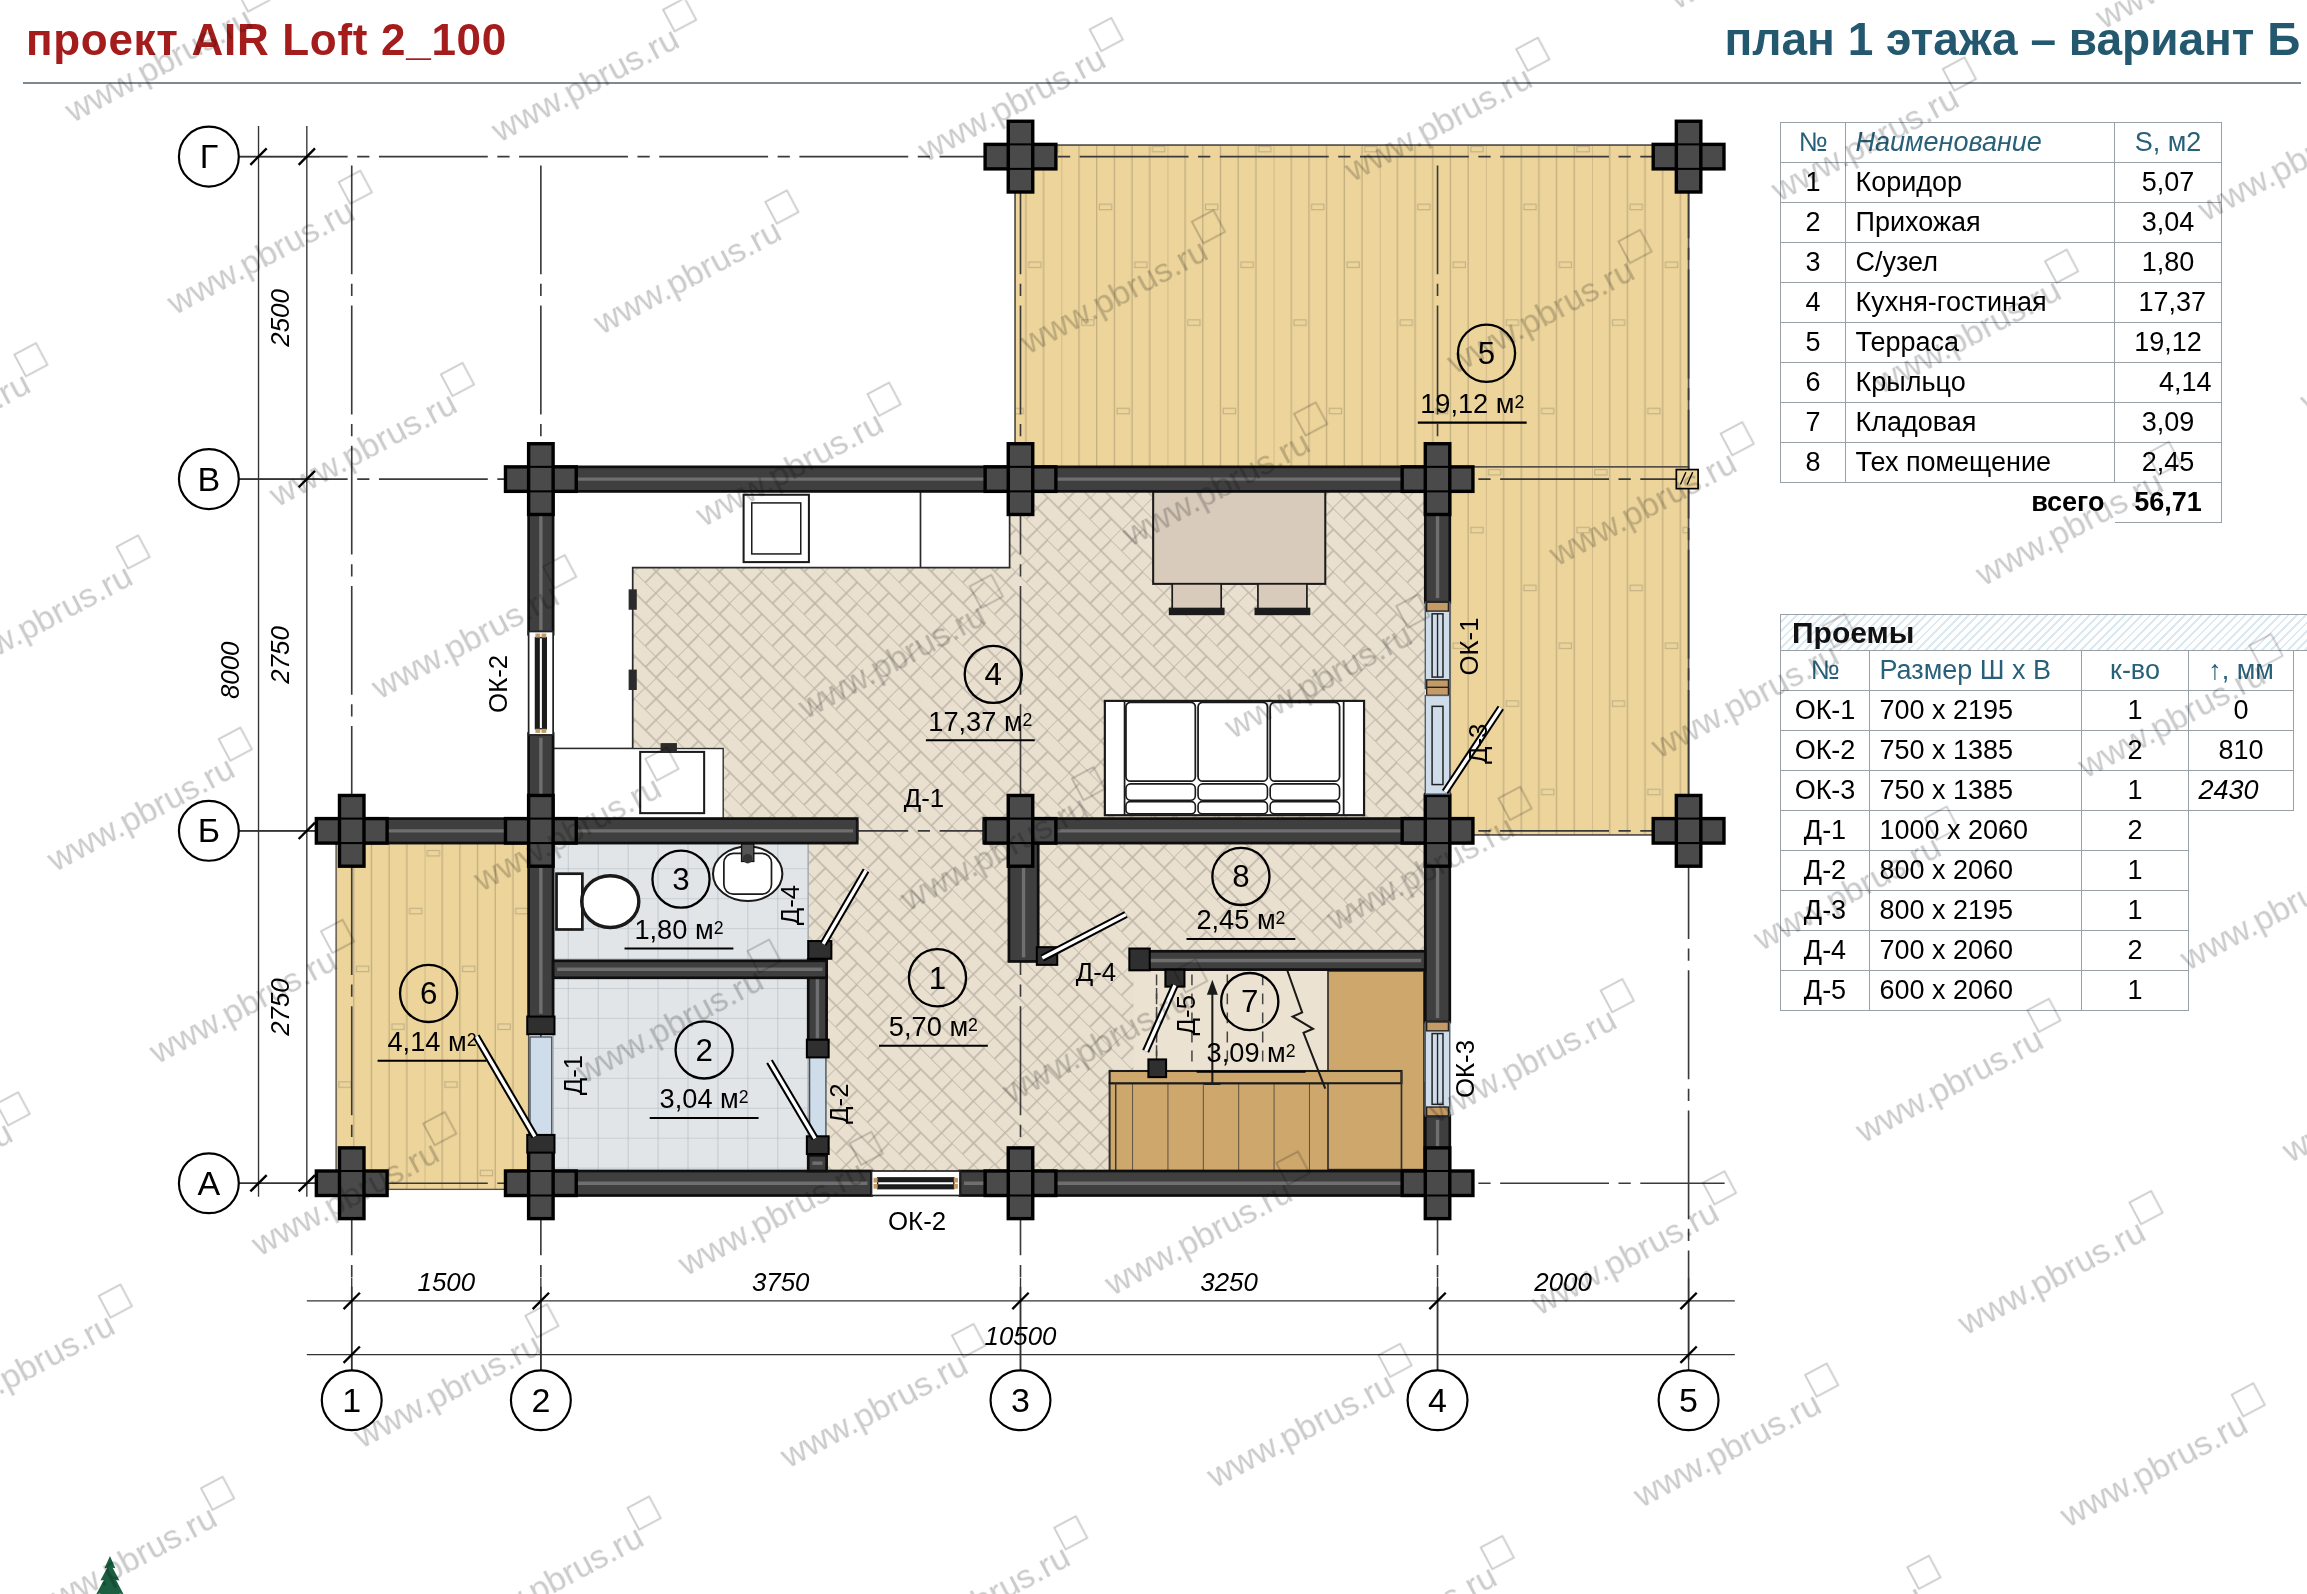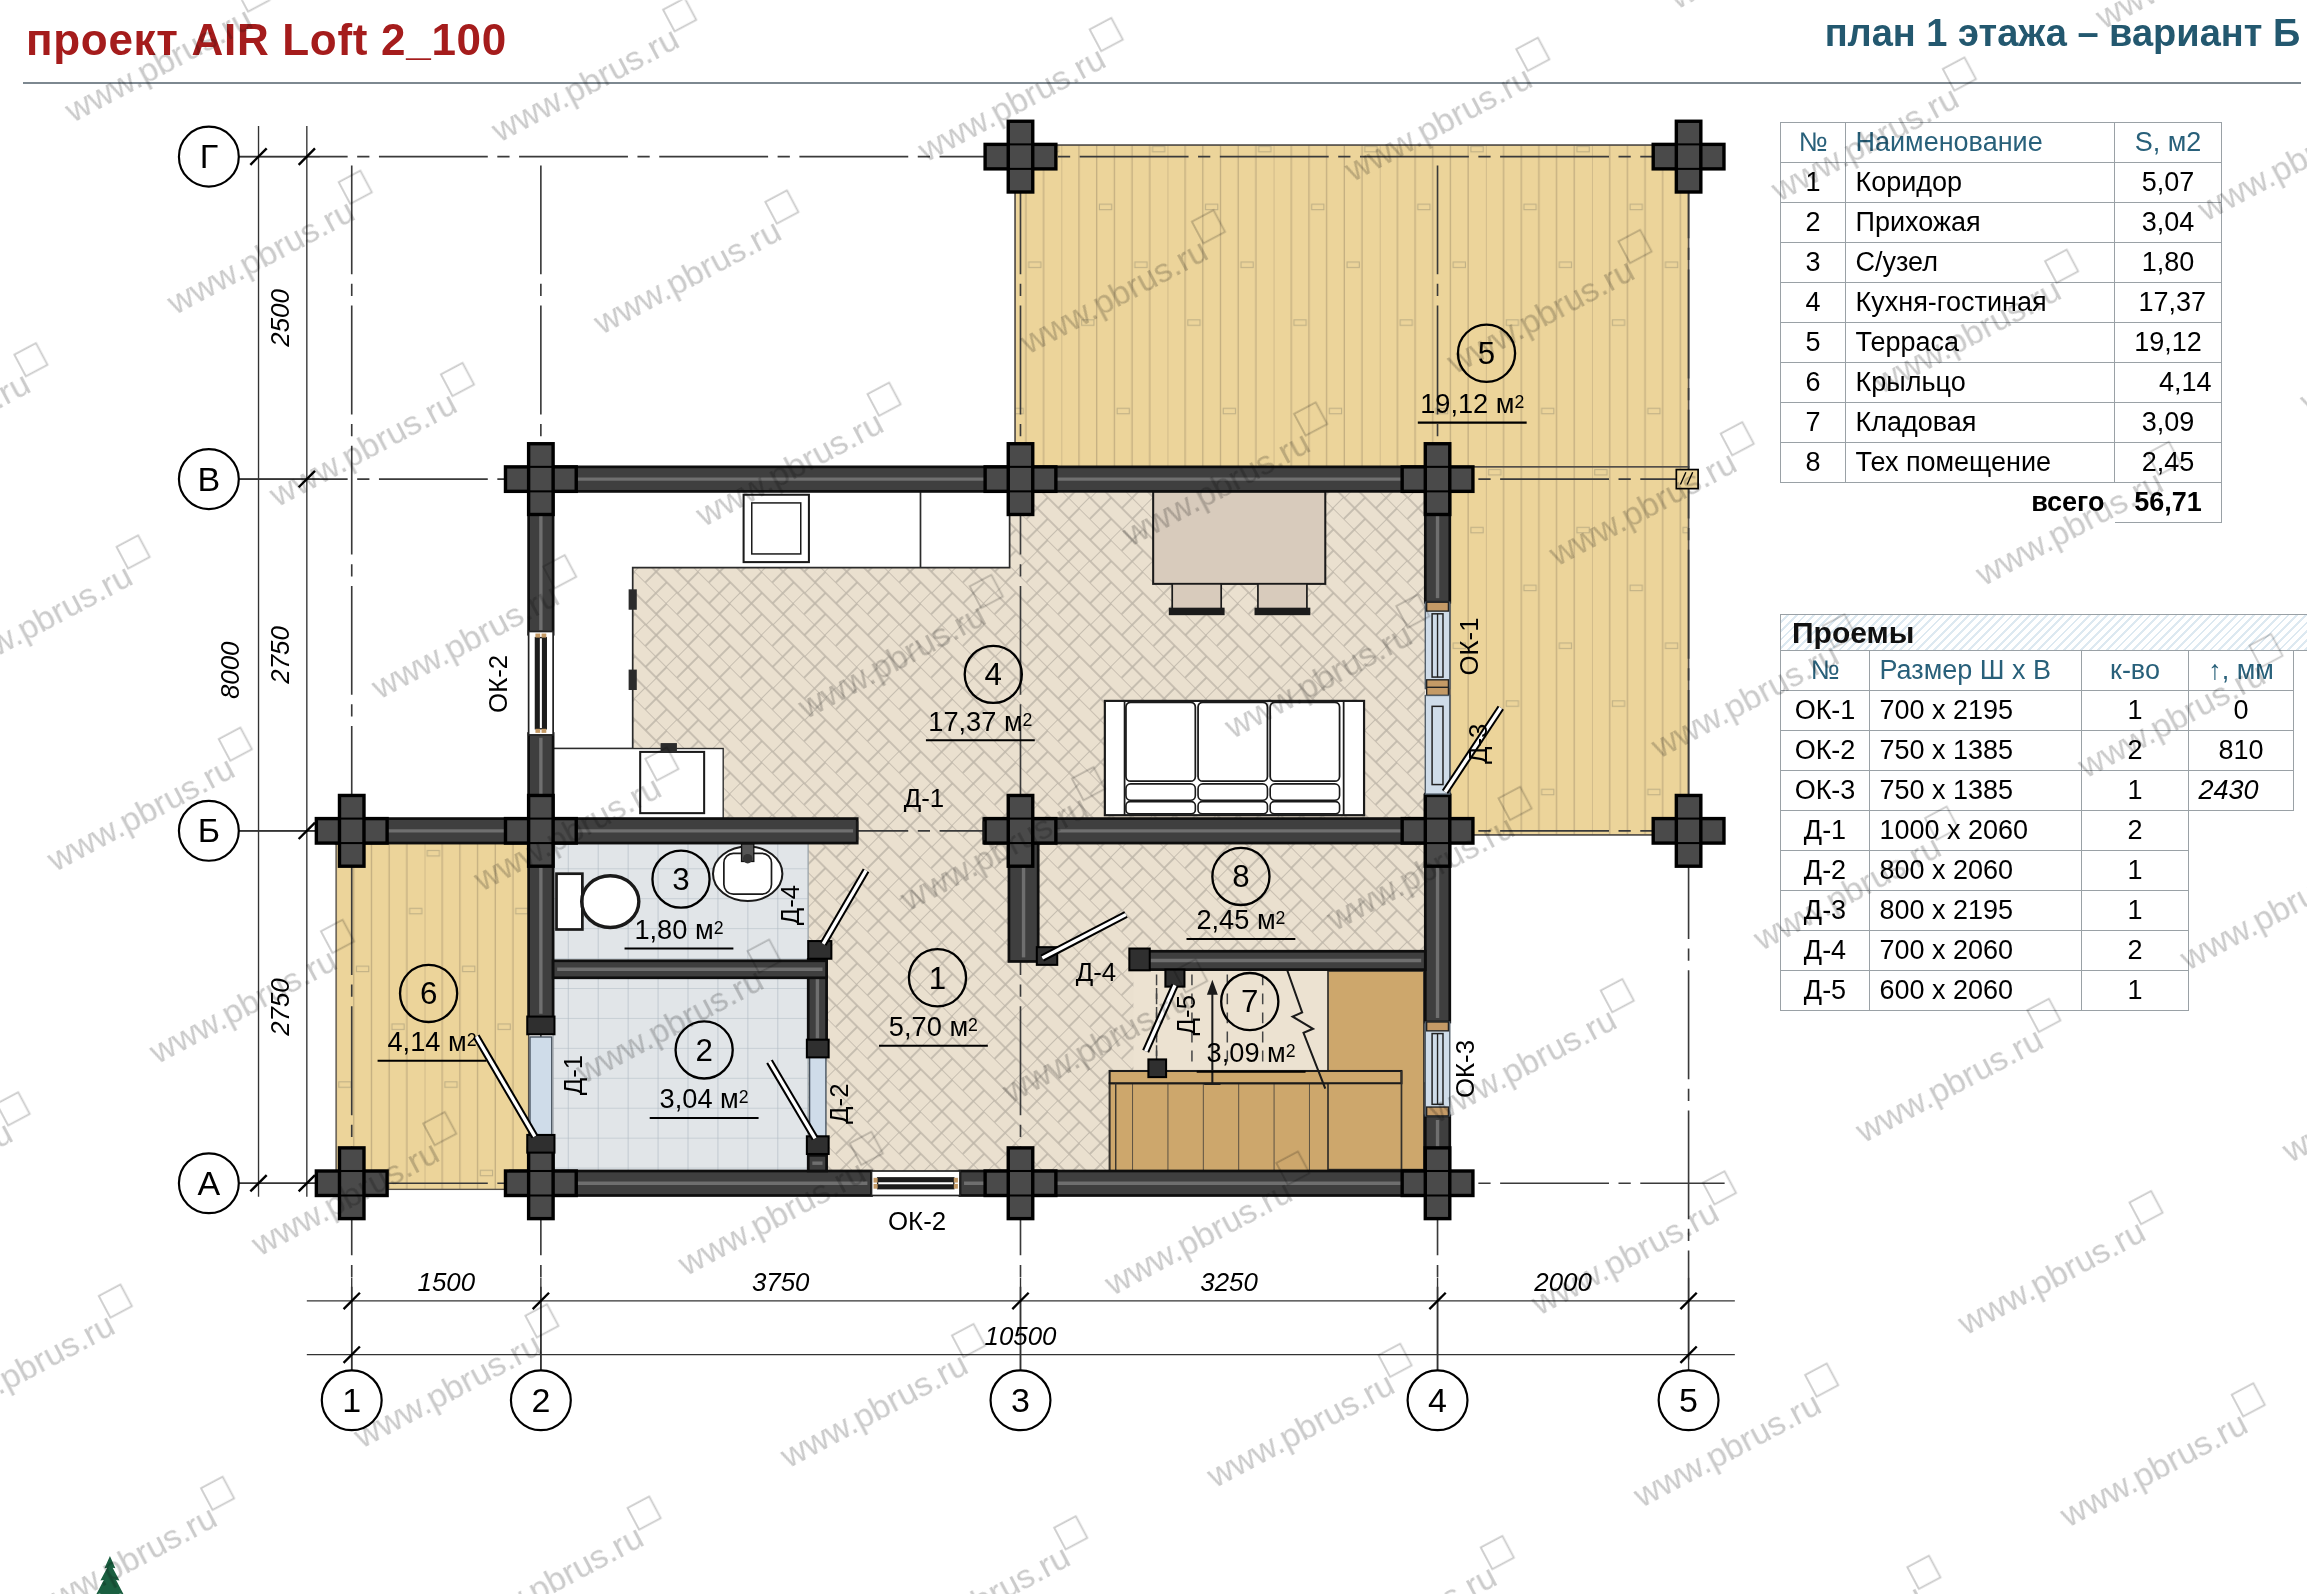--- a/index.html
+++ b/index.html
@@ -1,20 +1,20 @@
 <!DOCTYPE html>
 <html lang="ru" style="font-size:11px"><head>
 <meta charset="utf-8">
 <title>plan</title>
 <style>
 html,body{margin:0;padding:0;background:#fff;}
 body{width:2307px;height:1595px;position:relative;overflow:hidden;font-family:"Liberation Sans",sans-serif;}
 .abs{position:absolute;}
 #titleL{left:26px;top:15px;font-size:44px;font-weight:bold;color:#a51c1c;letter-spacing:0.7px;}
-#titleR{right:6.8px;top:12.2px;font-size:38px;font-weight:bold;color:#23586f;}
+#titleR{right:6.8px;top:12.2px;font-size:46px;font-weight:bold;color:#23586f;}
 #rule{left:22.5px;top:82px;width:2278px;height:0;border-top:2px solid #7d8890;}
 table.t{border-collapse:collapse;font-size:27px;color:#000;}
 table.t td{border:1.4px solid #9aa1a6;padding:0 9.5px;height:39px;white-space:nowrap;}
 .hatch{background:repeating-linear-gradient(135deg,#ffffff 0,#ffffff 4.1px,#dde9f1 4.1px,#dde9f1 6.1px);border:1.4px solid #9aa1a6;font-weight:bold;font-size:30px;color:#111;display:flex;align-items:center;padding-left:11px;}
 .teal{color:#28607a;}
 svg{position:absolute;left:0;top:0;}
 </style>
 </head>
 <body>
 
@@ -540,21 +540,21 @@
 
 <div id="titleR" class="abs">план 1 этажа – вариант Б</div>
 
 <div id="rule" class="abs"></div>
 
 <div class="abs" style="left:1780px;top:123px;width:449px;">
 <table class="t" style="margin-top:-1.4px;">
       <tbody>
         <tr>
           <td class="teal" style="width:45px;text-align:center;">№</td>
-          <td class="teal" style="width:249px;">Наименование</td>
+          <td class="teal" style="width:249px;font-style:italic;">Наименование</td>
           <td class="teal" style="width:87px;text-align:center;">S, м2</td>
         </tr>
         <tr>
           <td style="text-align:center;">1</td>
           <td>Коридор</td>
           <td style="text-align:center;">5,07</td>
         </tr>
         <tr>
           <td style="text-align:center;">2</td>
           <td>Прихожая</td>

